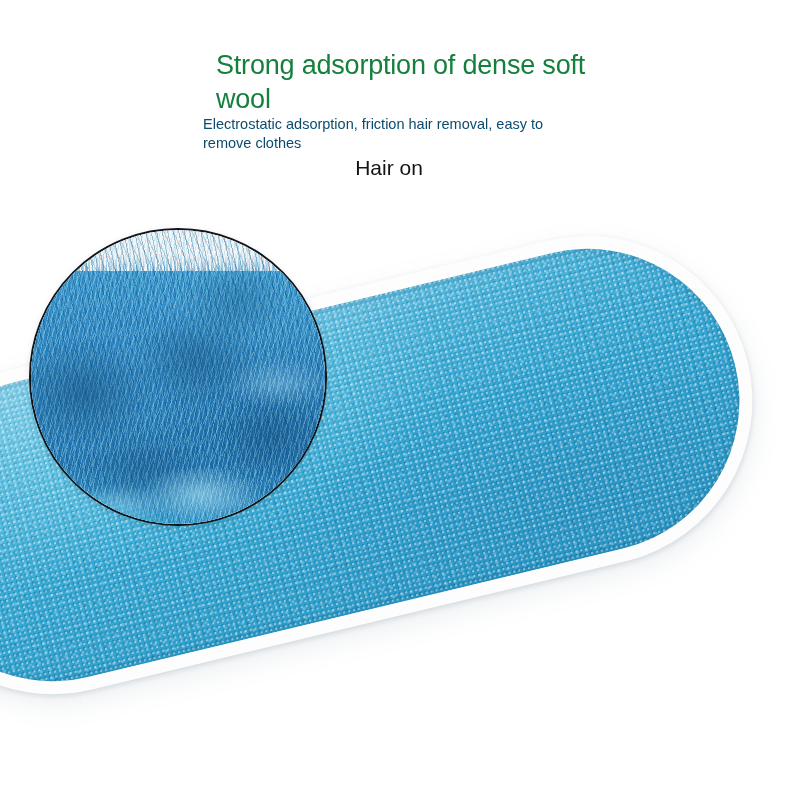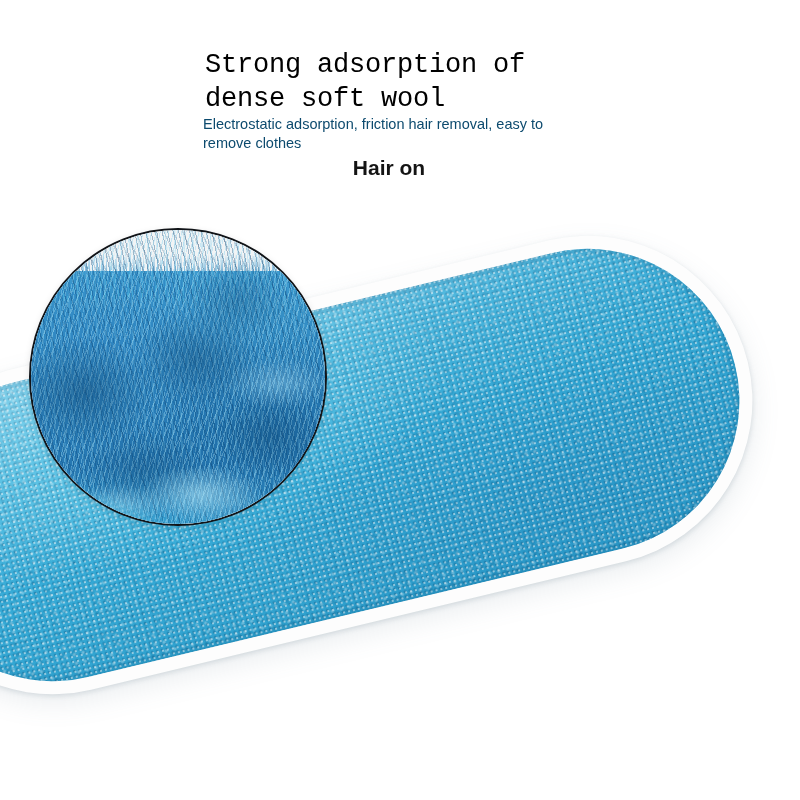--- a/index.html
+++ b/index.html
@@ -26,29 +26,28 @@
     position: absolute;
     left: 0;
     top: 0;
     width: 800px;
     z-index: 40;
     pointer-events: none;
   }
 
   .headline {
     position: absolute;
-    left: 205px;
+    left: 216px;
     top: 48px;
     width: 372px;
     font-size: 27px;
     line-height: 34px;
-    color: #000000;
+    color: #15803d;
     letter-spacing: -0.2px;
     font-weight: 400;
-    font-family: Liberation Mono, monospace;
   }
 
   .subhead {
     position: absolute;
     left: 203px;
     top: 115px;
     width: 392px;
     font-size: 14.5px;
     line-height: 19px;
     color: #0c4a6e;
@@ -57,21 +56,21 @@
 
   .tagline {
     position: absolute;
     left: 203px;
     top: 155px;
     width: 372px;
     text-align: center;
     font-size: 21px;
     line-height: 26px;
     color: #141414;
-    font-weight: 700;
+    font-weight: 400;
   }
 
   
   .pad-wrap {
     position: absolute;
     left: -120px;
     top: 300px;
     width: 880px;
     height: 330px;
     transform: rotate(-13.5deg);

